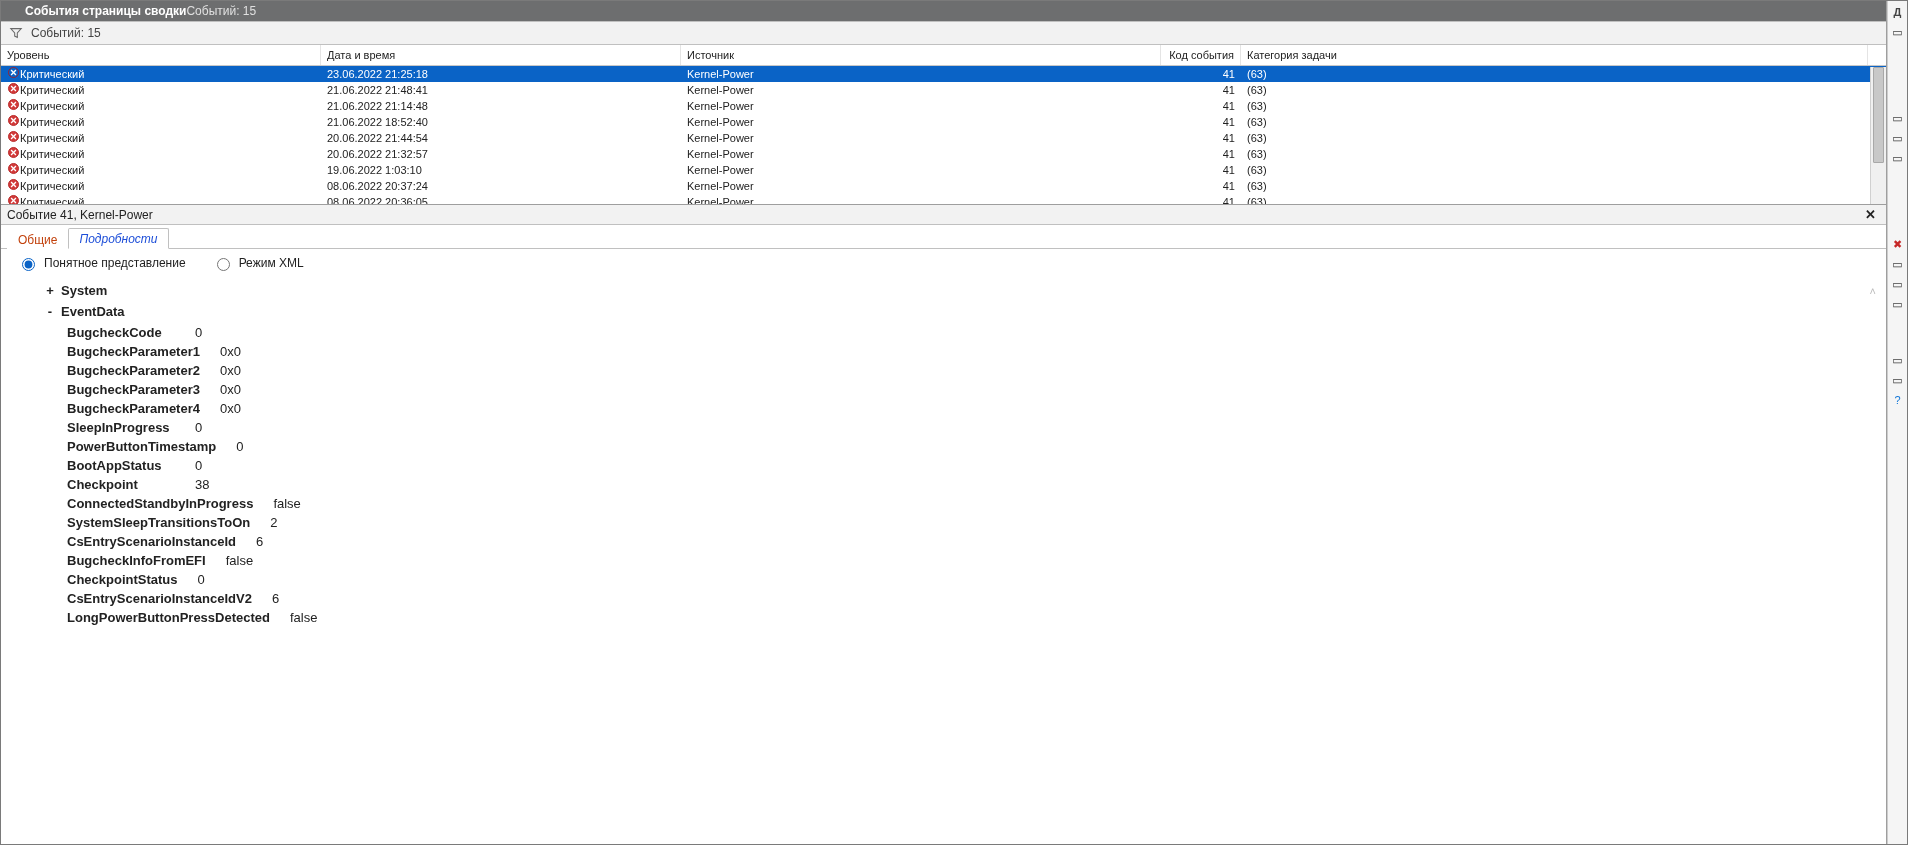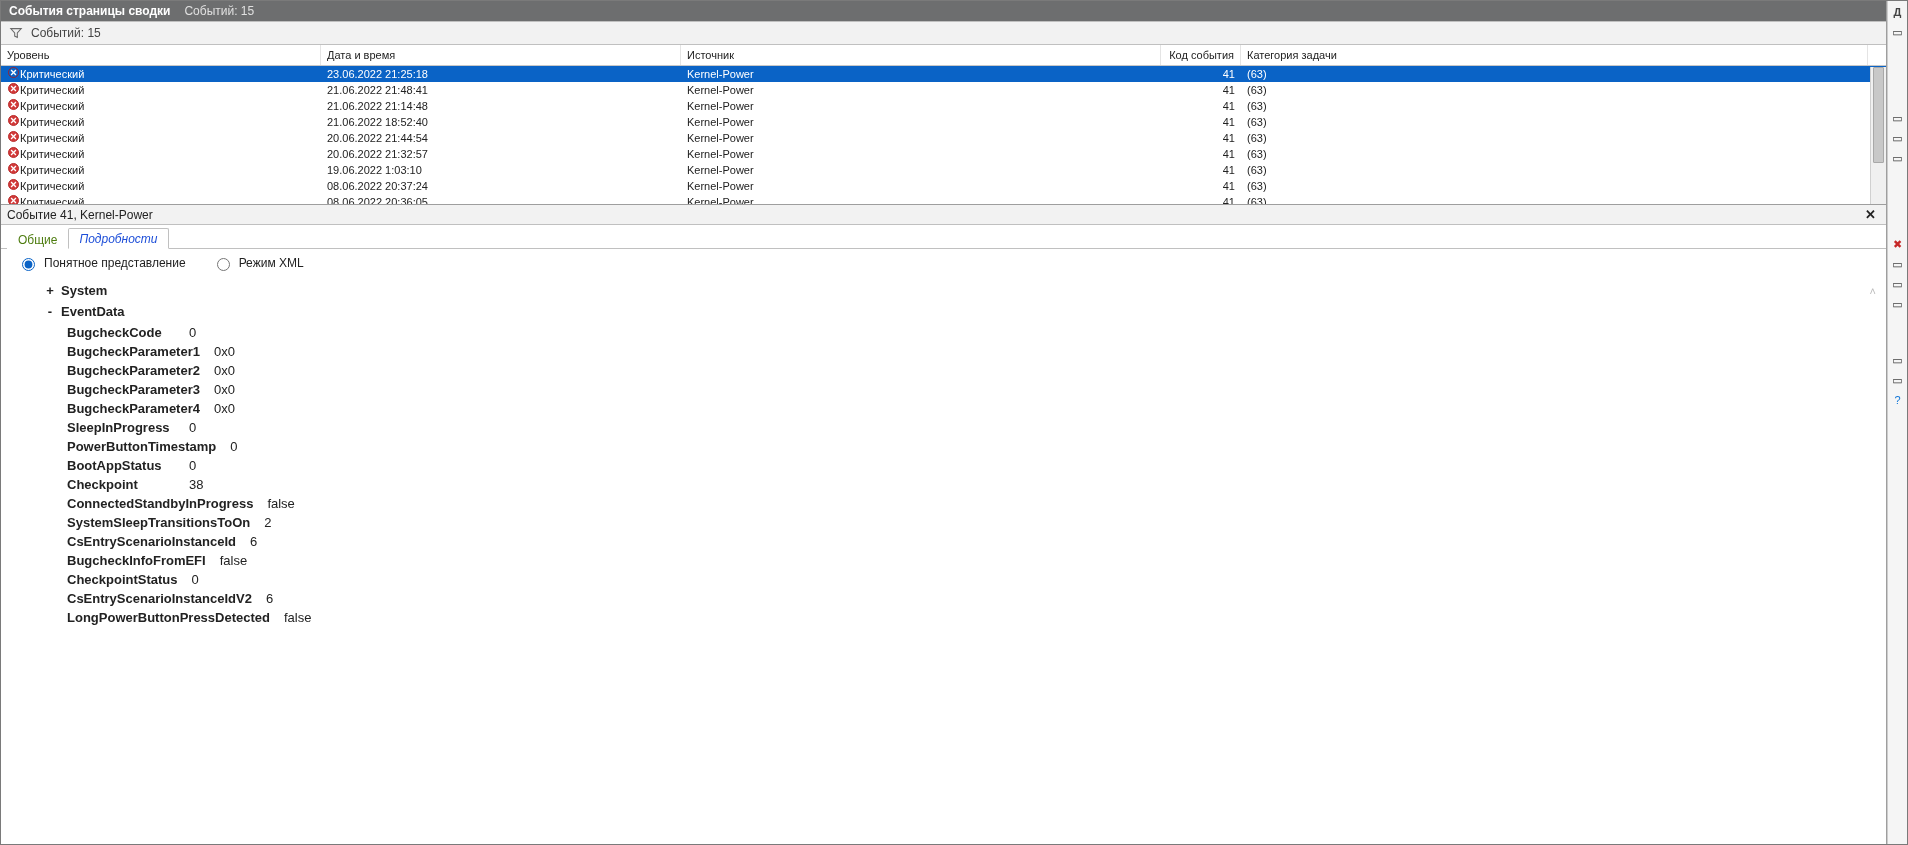--- a/index.html
+++ b/index.html
@@ -42,22 +42,21 @@
     color: #444;
   }
 
   
   .headerbar {
     background: #6d6e6f;
     color: #fff;
     height: 20px;
     display: flex;
     align-items: center;
-    padding: 0 8px;
-    gap: 14px;
+    padding: 0 24px;
     font-size: 12px;
   }
   .headerbar .title { font-weight: 600; }
   .headerbar .count { color: #e0e0e0; }
 
   
   .filterbar {
     background: #f2f2f2;
     border-top: 1px solid #c0c0c0;
     border-bottom: 1px solid #c0c0c0;
@@ -166,21 +165,21 @@
     align-items: flex-end;
     height: 24px;
     padding: 0 6px;
     background: #fff;
     border-bottom: 1px solid #c0c0c0;
     gap: 0;
   }
   .tab {
     padding: 3px 10px 2px;
     font-size: 12px;
-    color: #4d7c0f;
+    color: #c2410c;
     border: 1px solid transparent;
     border-bottom: none;
     cursor: pointer;
     position: relative;
     top: 1px;
     background: #fff;
   }
   .tab.active {
     color: #1d4ed8;
     border-color: #c0c0c0;
@@ -237,21 +236,21 @@
   .toggle {
     width: 10px;
     display: inline-block;
     text-align: center;
     font-weight: 700;
     cursor: pointer;
   }
   .kv-row {
     display: flex;
     align-items: baseline;
-    gap: 12px;
+    gap: 18px;
     margin-left: 22px;
   }
   .kv-key { font-weight: 700; white-space: nowrap; }
   .kv-val { margin-left: 2px; }
   .kv-row.wide .kv-key { min-width: 108px; }
 
   .crit-icon { flex: 0 0 auto; }
 </style>
 </head>
 <body>

